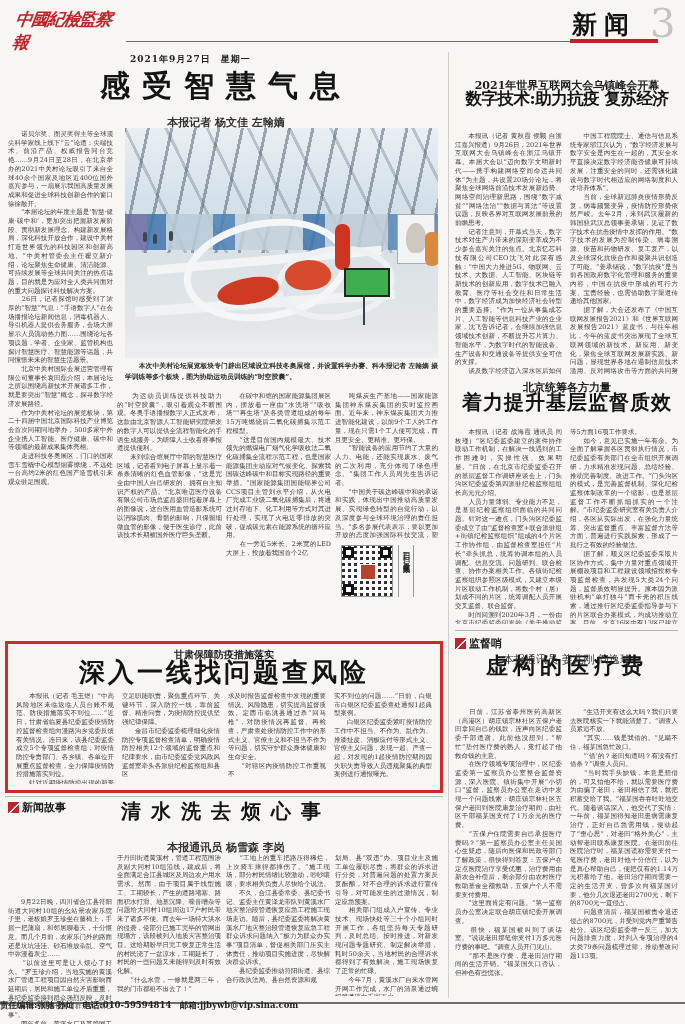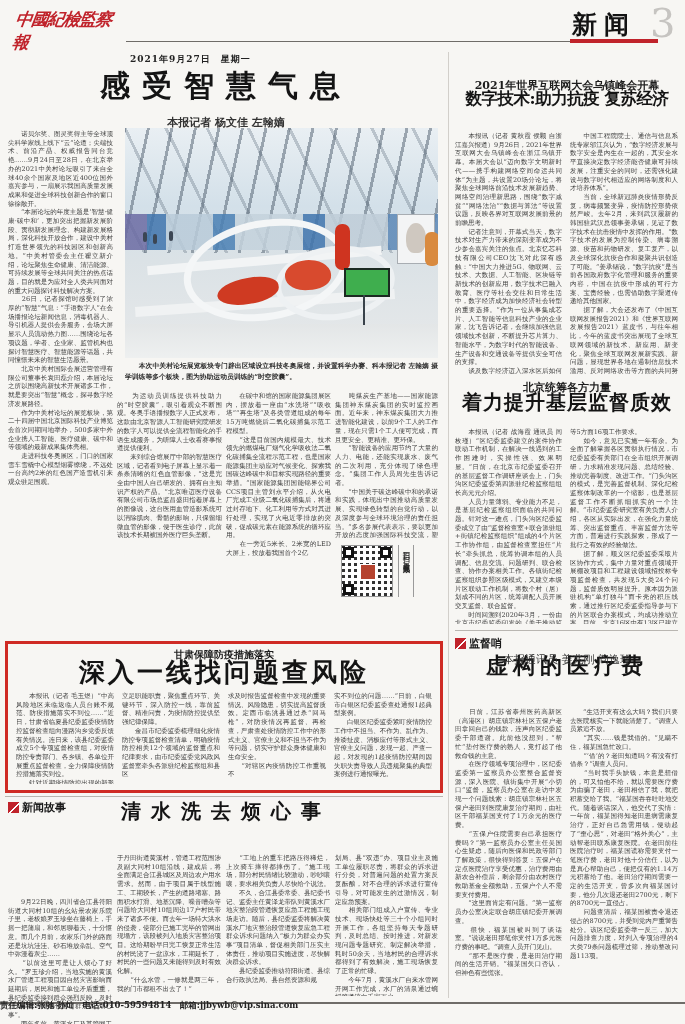--- a/index.html
+++ b/index.html
@@ -139,20 +139,21 @@
     <div class="bodytext" style="left:326px;top:48px;width:98px;height:92px;">实不到位的问题……”日前，白银市白银区纪委监委查处通报1起典型案例。
 　　白银区纪委监委紧盯疫情防控工作中不担当、不作为、乱作为、推诿扯皮、消极应付等形式主义、官僚主义问题，发现一起、严查一起，对发现的1起疫情防控期间因失职失责导致人员违规聚集的典型案例进行通报曝光。</div>
   </div>
 
   <div class="rule" style="left:5px;top:796px;width:438px;height:1px;"></div>
   <div class="seclabel serif" style="left:8px;top:800px;">
     <span class="sec-icon"></span>
     <span>新闻故事</span>
   </div>
   <div class="headline serif" style="left:8px;top:801px;width:436px;font-size:20px;letter-spacing:10px;">清水洗去烦心事</div>
+  <div class="byline" style="left:8px;top:840px;width:436px;font-weight:bold;">本报通讯员 杨雪森 李岗</div>
   <div class="bodytext" style="left:8px;top:898px;width:104px;height:142px;">　　9月22日晚，四川省合江县符阳街道大同村10组的幺站景农家乐院子里，老板娘罗玉珍坐在藤椅上，手摇一把蒲扇，和邻居聊着天，十分惬意。而几个月前，农家乐门外的路面还是坑坑洼洼、砂石堆放杂乱、空气中弥漫着灰尘……
 　　“以前这里可是让人烦心了好久。”罗玉珍介绍，当地实施的黄溪水厂管道工程项目因自然灾害影响而延期后，居民和施工单位矛盾重重，县纪委监委接到群众强烈反映，及时介入，督导推动化解了群众的“烦心事”。
 　　两年多前，黄溪水厂及其管网工程项目正式动工，水厂取水口位</div>
   <div class="bodytext" style="left:117px;top:854px;width:104px;height:142px;">于丹田街道黄溪村，管道工程范围涉及副大同村10组沿线，建成后，将全面满足合江县城区及周边农户用水需求。然而，由于项目属于线型施工、工期较长，产生的道路堵塞、路面积水打滑、地基沉降、噪音嘈杂等问题给大同村10组周边17户村民带来了诸多不便。而去年一场特大洪水的侵袭，使部分已施工完毕的管网出现塌方，该段被列入地质灾害整治项目。这给期盼早日完工恢复正常生活的村民浇了一盆凉水，工期延长了，村民的一些问题又未能得到及时有效化解。
 　　“什么水管，一修就是两三年，我的门市都租不出去了！”</div>
   <div class="bodytext" style="left:226px;top:854px;width:104px;height:142px;">　　“工地上的重车把路压得稀烂，上次骑车摔得都摔伤了。”施工现场，部分村民情绪比较激动，吵吵嚷嚷，要求相关负责人尽快给个说法。
 　　不久，合江县委常委、县纪委书记、监委主任黄泽龙带队到黄溪水厂地灾整治段管道恢复应急工程施工现场走访。随后，县纪委监委将解决黄溪水厂地灾整治段管道恢复应急工程群众诉求问题纳入“极力为群众办实事”项目清单，督促相关部门压实主体责任，推动项目实施进度，尽快解决群众诉求。
 　　县纪委监委推动符阳街道、县综合行政执法局、县自然资源和规</div>
   <div class="bodytext" style="left:335px;top:854px;width:103px;height:142px;">划局、县“双违”办、项目业主及施工单位履职尽责，将群众的诉求进行分类，对普遍问题的处置方案反复酝酿，对不合理的诉求进行宣传引导，对可能发生的过激情况，制定应急预案。
 　　相关部门组成入户宣传、专业技术、现场快处等三十个小组同时开展工作，各组坚持每天专题研判，及时总结、按时推进，对新发现问题专题研究、制定解决举措，耗时50余天，当地村民的合理诉求都得到了有效解决，施工现场恢复了正常的忙碌。

